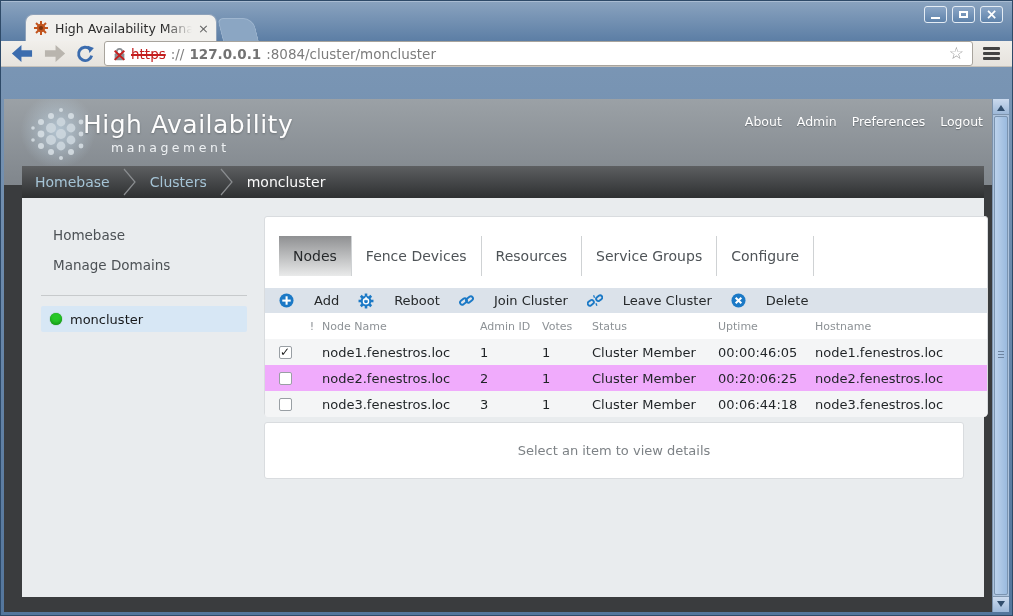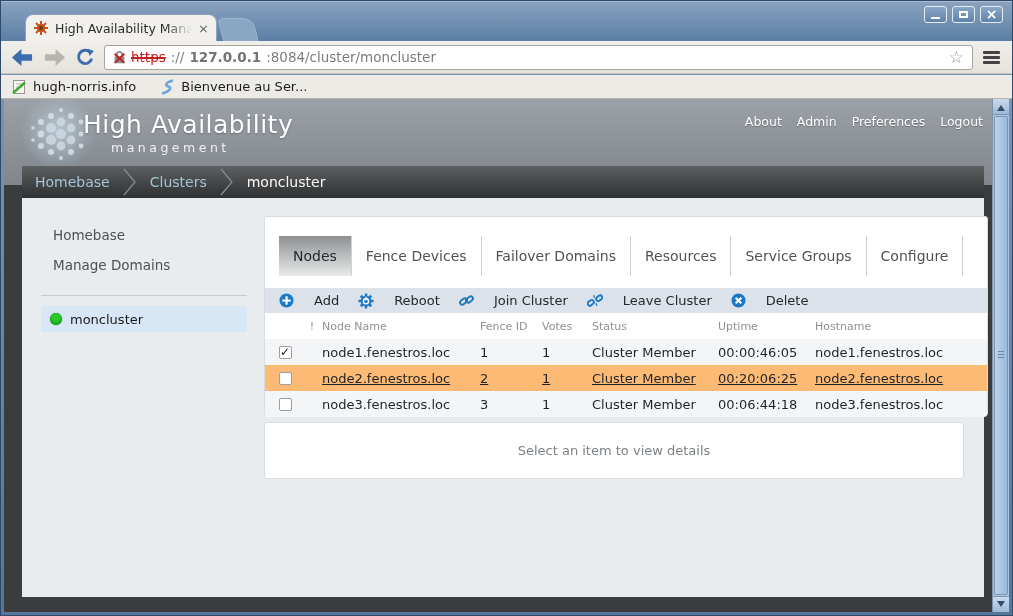--- a/index.html
+++ b/index.html
@@ -23,21 +23,21 @@
                 background:#8ba6c3; border:1px solid #9fb6cf; border-bottom:none;
                 border-radius:6px 10px 0 0; transform:skewX(14deg); }
   .win-controls { position:absolute; top:5px; right:9px; display:flex; gap:5px; }
   .win-btn { width:23px; height:17px; border:1px solid #e4ecf4; border-radius:3px;
              background:linear-gradient(#8ba6c6,#5f83ab); display:flex; align-items:center; justify-content:center; }
   .g-min { width:9px; height:2px; background:#fff; margin-top:7px; }
   .g-max { width:9px; height:7px; border:2px solid #fff; }
   .g-close { color:#fff; font-size:14px; font-weight:bold; line-height:1; margin-top:-1px; }
 
   
-  .nav-bar { position:absolute; left:0; top:40px; right:0; height:33px;
+  .nav-bar { position:absolute; left:0; top:40px; right:0; height:26px;
              background:linear-gradient(#f1efeb,#e6e3dd); border-bottom:1px solid #c6c2bb;
              display:flex; align-items:center; padding:0 10px; gap:9px; }
   .url-field { flex:1; height:25px; background:#fff; border:1px solid #a8a49d; border-radius:3px;
                display:flex; align-items:center; padding:0 8px; gap:5px; font-size:13.5px; }
   .u-scheme { color:#c41e1e; text-decoration:line-through; text-decoration-thickness:2px; }
   .u-sep { color:#808080; }
   .u-host { color:#737373; font-weight:bold; }
   .u-path { color:#7c7c7c; }
   .u-star { margin-left:auto; font-size:17px; color:#9a9a9a; line-height:1; }
   .menu-btn { width:20px; display:flex; flex-direction:column; gap:2px; padding:2px 1px; }
@@ -110,21 +110,21 @@
   .action-bar { position:absolute; left:0; right:0; top:71px; height:25px; background:#dbe2ea;
                 display:flex; align-items:center; padding-left:14px; gap:19px; font-size:13px; color:#26292b; }
   .action { display:flex; align-items:center; gap:20px; }
   .action svg { flex:0 0 auto; }
 
   .grid { display:grid; grid-template-columns:37px 20px 158px 62px 50px 126px 97px 1fr; align-items:center; }
   .thead { position:absolute; left:0; right:0; top:97px; height:25px; font-size:11px; color:#8d9296; }
   .thead .c-flag { text-align:center; }
   .trow { position:absolute; left:0; right:0; height:26px; font-size:13px; color:#1f2326; }
   .trow.r0 { top:122px; background:#f4f5f6; }
-  .trow.r1 { top:148px; background:#fdba74;text-decoration:underline; }
+  .trow.r1 { top:148px; background:#f0abfc; }
   .trow.r2 { top:174px; background:#f4f5f6; border-radius:0 0 3px 3px; }
   .cb { width:13px; height:13px; margin-left:14px; background:#fff; border:1px solid #999fa4;
         border-radius:2px; position:relative; }
   .cb .check { display:none; position:absolute; left:0px; top:-2px; font-size:12px; color:#1c1c1c; font-weight:bold; }
   .cb.checked .check { display:block; }
 
   
   .details { position:absolute; left:242px; top:224px; width:700px; height:57px; background:#fff;
              border:1px solid #d9dcdf; border-radius:3px; display:flex; align-items:center;
              justify-content:center; font-size:13px; color:#7d8286; }
@@ -186,37 +186,20 @@
         <span class="u-path">:8084/cluster/moncluster</span>
       <span class="u-star">☆</span>
     </div>
     <div class="menu-btn">
         <span></span>
         <span></span>
         <span></span>
       </div>
   </div>
 
-  <div class="bookmarks-bar">
-    <div class="bm">
-      <svg width="16" height="16" viewBox="0 0 16 16">
-        <rect x="2.5" y="1.5" width="11" height="13" fill="#f7f5ef" stroke="#9a958d"></rect>
-        <line x1="5" y1="5" x2="11" y2="5" stroke="#b9b4aa"></line>
-        <line x1="5" y1="8" x2="11" y2="8" stroke="#b9b4aa"></line>
-        <path d="M2 14 L14 3.5" stroke="#3aaa35" stroke-width="2.4"></path>
-      </svg>
-      <span>hugh-norris.info</span>
-    </div>
-    <div class="bm">
-      <svg width="15" height="16" viewBox="0 0 15 16">
-        <path d="M13 1.5 C5.5 3.5 4.5 6.5 8.5 7.5 C12.5 8.5 9.5 12.5 2 14.5" fill="none" stroke="#6fa7db" stroke-width="2.6"></path>
-      </svg>
-      <span>Bienvenue au Ser...</span>
-    </div>
-  </div>
 
   <div class="page-outer">
     <div class="page">
 
       <div class="site-header">
         <svg class="logo" width="58" height="60" viewBox="0 0 58 60">
           <g fill="#cdd7de" opacity="0.9">
             <circle cx="21" cy="24" r="5"></circle>
               <circle cx="21" cy="36" r="5"></circle>
             <circle cx="31" cy="30" r="5"></circle>
@@ -272,21 +255,20 @@
         <div class="cluster-item">
           <span class="status-dot"></span>
           <span>moncluster</span>
         </div>
 
         <div class="card">
 
           <div class="tabs">
             <div class="tab active">Nodes</div>
             <div class="tab">Fence Devices</div>
-            <div class="tab">Failover Domains</div>
             <div class="tab">Resources</div>
             <div class="tab">Service Groups</div>
             <div class="tab">Configure</div>
           </div>
 
           <div class="action-bar">
             <div class="action">
               <svg width="15" height="15" viewBox="0 0 16 16">
                 <circle cx="8" cy="8" r="7.5" fill="#1b79c6"></circle>
                 <rect x="7" y="3.5" width="2.2" height="9" fill="#fff"></rect>
@@ -336,21 +318,21 @@
                 <path d="M5 5 L11 11 M11 5 L5 11" stroke="#fff" stroke-width="2.2"></path>
               </svg>
               <span>Delete</span>
             </div>
           </div>
 
           <div class="thead grid">
             <span></span>
             <span class="c-flag">!</span>
             <span>Node Name</span>
-            <span>Fence ID</span>
+            <span>Admin ID</span>
             <span>Votes</span>
             <span>Status</span>
             <span>Uptime</span>
             <span>Hostname</span>
           </div>
 
           <div class="trow r0 grid">
             <div class="cb checked">
                 <span class="check">✓</span>
               </div>

